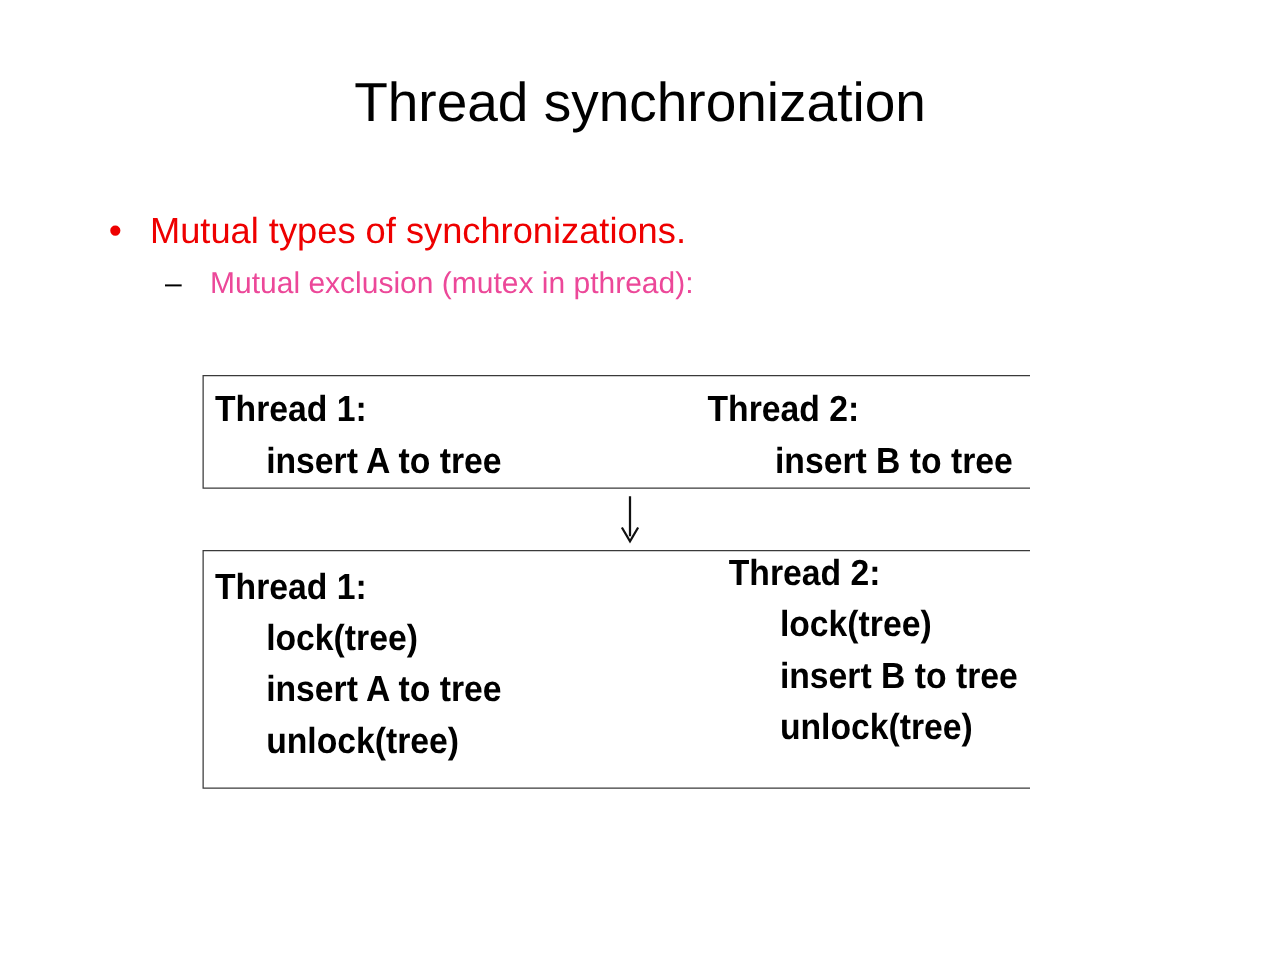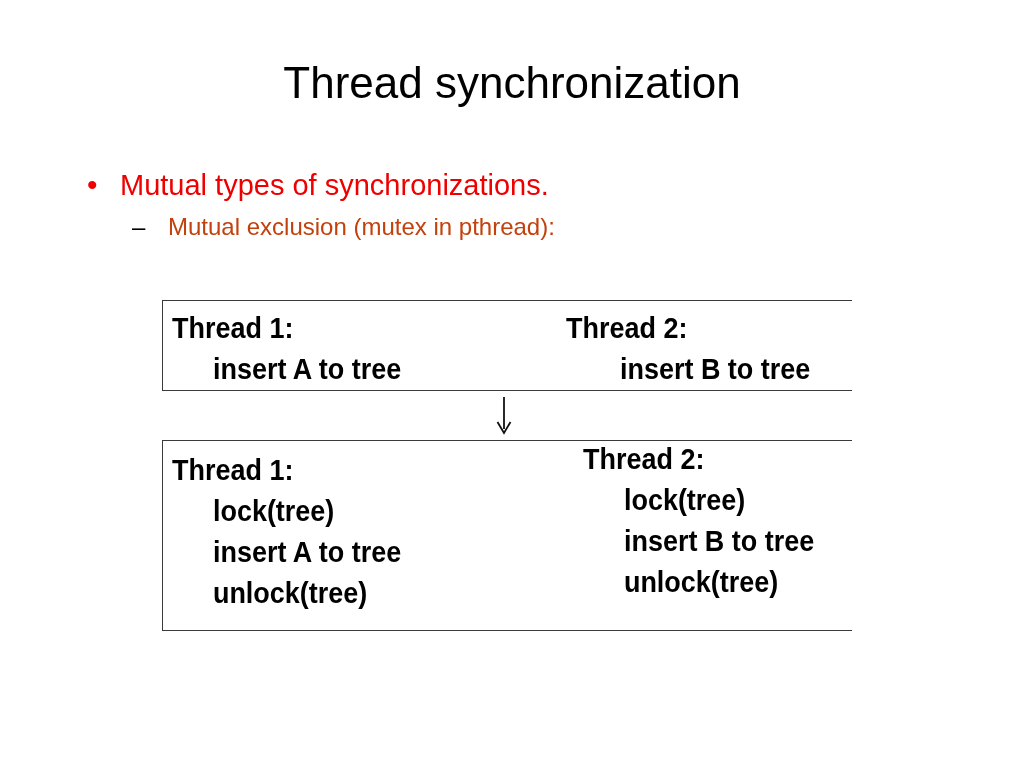--- a/index.html
+++ b/index.html
@@ -11,21 +11,20 @@
   body {
     font-family: "Liberation Sans", sans-serif;
     color: #000000;
   }
   #slide {
     position: relative;
     width: 824px;
     height: 768px;
     background: #ffffff;
     overflow: hidden;
-    padding-left: 28px;
   }
 
   
   .slide-title {
     position: absolute;
     left: 0;
     top: 58px;
     width: 1024px;
     text-align: center;
     font-family: "Liberation Sans", sans-serif;
@@ -75,21 +74,21 @@
     width: 36px;
     flex: 0 0 36px;
     font-size: 24px;
     line-height: 31px;
     color: #000000;
   }
   .bullet-l2 .btext {
     font-size: 24px;
     line-height: 31px;
     font-weight: 400;
-    color: #c2410c;
+    color: #ec4899;
     white-space: nowrap;
   }
 
   
   .code-box {
     position: absolute;
     box-sizing: border-box;
     border: 1.5px solid #3a3a3a;
     background: #ffffff;
   }

